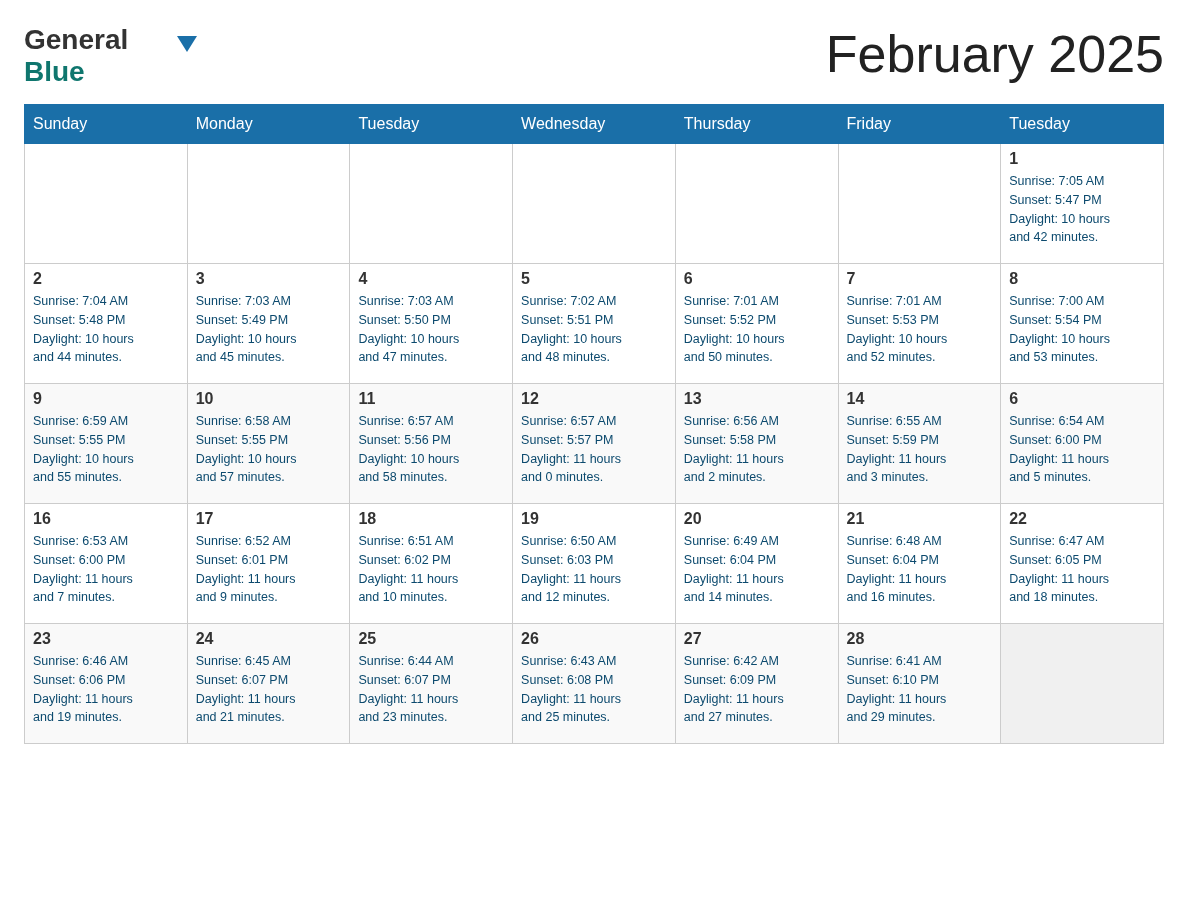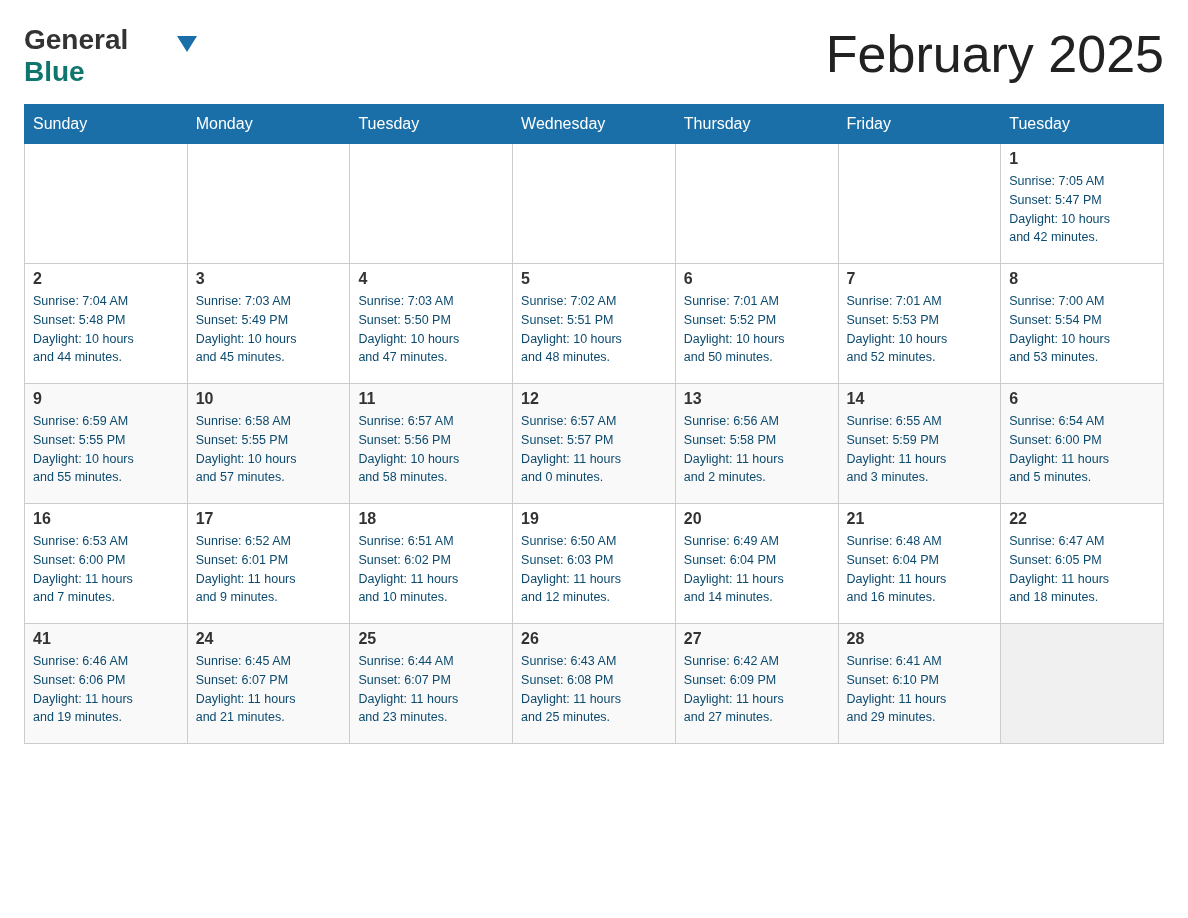--- a/index.html
+++ b/index.html
@@ -218,21 +218,21 @@
           <span class="day-number">21</span>
           <div class="day-info">Sunrise: 6:48 AM<br>Sunset: 6:04 PM<br>Daylight: 11 hours<br>and 16 minutes.</div>
         </td>
         <td>
           <span class="day-number">22</span>
           <div class="day-info">Sunrise: 6:47 AM<br>Sunset: 6:05 PM<br>Daylight: 11 hours<br>and 18 minutes.</div>
         </td>
       </tr>
       <tr>
         <td>
-          <span class="day-number">41</span>
+          <span class="day-number">23</span>
           <div class="day-info">Sunrise: 6:46 AM<br>Sunset: 6:06 PM<br>Daylight: 11 hours<br>and 19 minutes.</div>
         </td>
         <td>
           <span class="day-number">24</span>
           <div class="day-info">Sunrise: 6:45 AM<br>Sunset: 6:07 PM<br>Daylight: 11 hours<br>and 21 minutes.</div>
         </td>
         <td>
           <span class="day-number">25</span>
           <div class="day-info">Sunrise: 6:44 AM<br>Sunset: 6:07 PM<br>Daylight: 11 hours<br>and 23 minutes.</div>
         </td>

